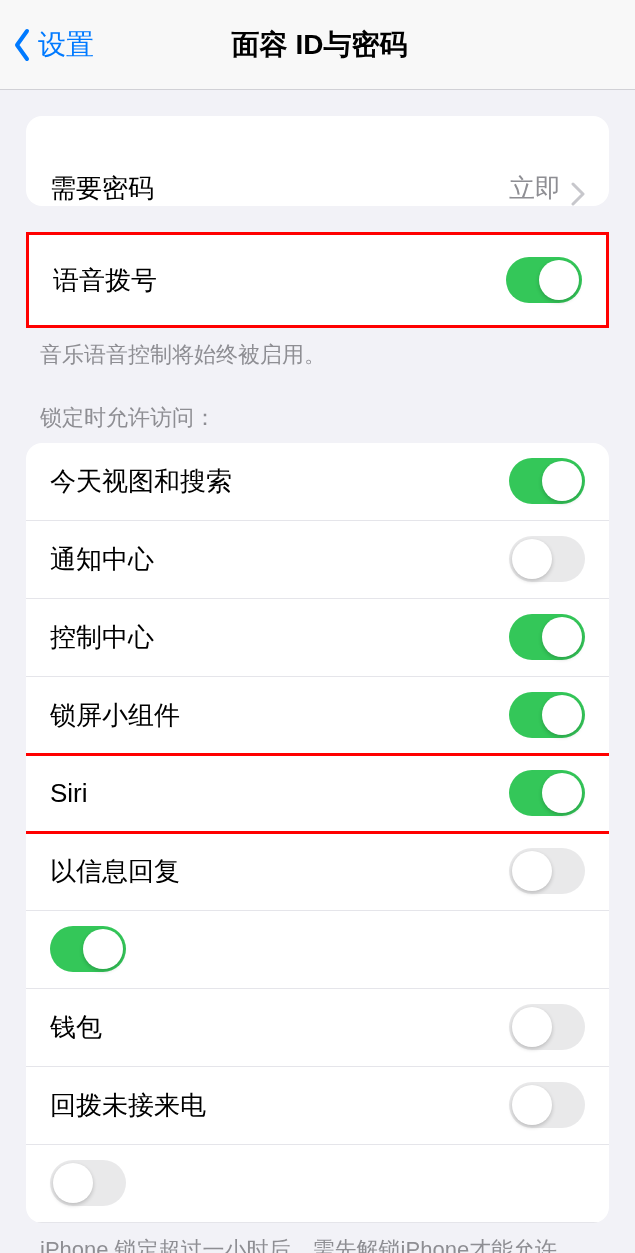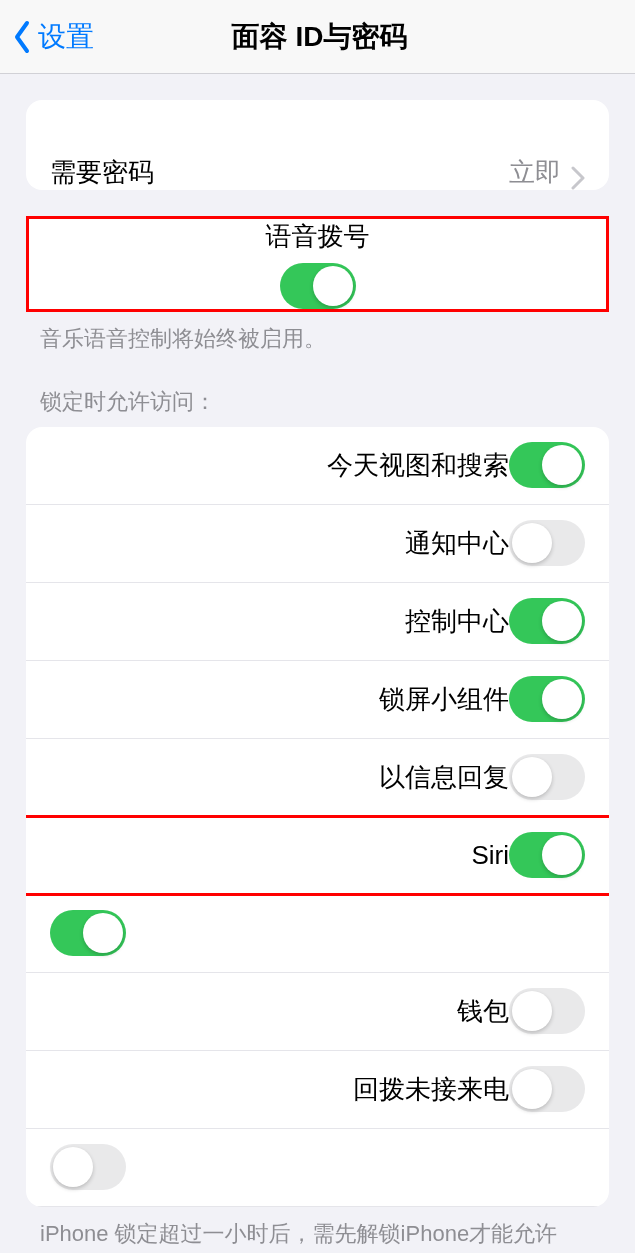--- a/index.html
+++ b/index.html
@@ -4,21 +4,21 @@
 <style>
   * { box-sizing: border-box; margin: 0; padding: 0; }
   body {
     width: 635px;
     height: 1253px;
     background: #f2f2f7;
     font-family: -apple-system, "Helvetica Neue", Arial, sans-serif;
     overflow: hidden;
   }
   .navbar {
-    height: 74px;
+    height: 90px;
     background: #f8f8f8;
     border-bottom: 1px solid #d1d1d6;
     position: relative;
     display: flex;
     align-items: center;
   }
   .back-btn {
     display: flex;
     align-items: center;
     padding-left: 12px;
@@ -105,29 +105,28 @@
   }
   .highlight-box {
     border: 3px solid #ff0000;
     margin: 26px 26px 0 26px;
     border-radius: 0;
     background: #fff;
   }
   .highlight-box .row {
     min-height: 90px;
     border-bottom: none;
-    flex-direction: column;
   }
   .group2 {
     margin: 0 26px 0 26px;
     background: #fff;
     border-radius: 16px;
     overflow: hidden;
   }
-  .group2 .row { min-height: 78px; text-align: right; }
+  .group2 .row { min-height: 78px; }
   .highlight-row { position: relative; }
   .highlight-row::after {
     content: "";
     position: absolute;
     left: -4px; right: -4px; top: -2px; bottom: -2px;
     border: 3px solid #ff0000;
     pointer-events: none;
   }
 </style>
 </head>
@@ -185,33 +184,33 @@
         <div class="toggle on">
           <div class="knob"></div>
         </div>
       </div>
       <div class="row">
         <div class="row-label">锁屏小组件</div>
         <div class="toggle on">
           <div class="knob"></div>
         </div>
       </div>
-      <div class="row">
-        <div class="row-label">以信息回复</div>
-        <div class="toggle off">
-          <div class="knob"></div>
-        </div>
-      </div>
       <div class="row highlight-row">
         <div class="row-label">Siri</div>
         <div class="toggle on">
           <div class="knob"></div>
         </div>
       </div>
       <div class="row">
+        <div class="row-label">以信息回复</div>
+        <div class="toggle off">
+          <div class="knob"></div>
+        </div>
+      </div>
+      <div class="row">
         <div class="toggle on">
           <div class="knob"></div>
         </div>
       </div>
       <div class="row">
         <div class="row-label">钱包</div>
         <div class="toggle off">
           <div class="knob"></div>
         </div>
       </div>

